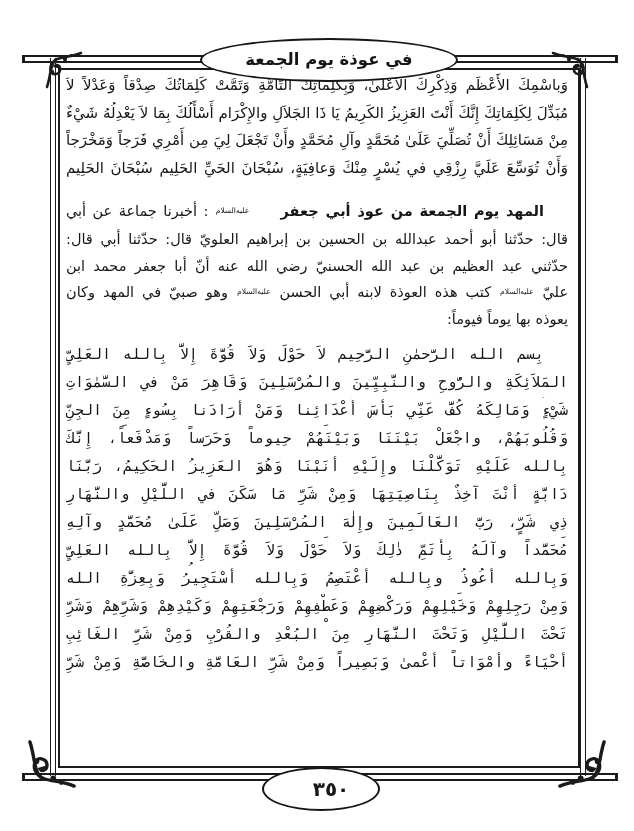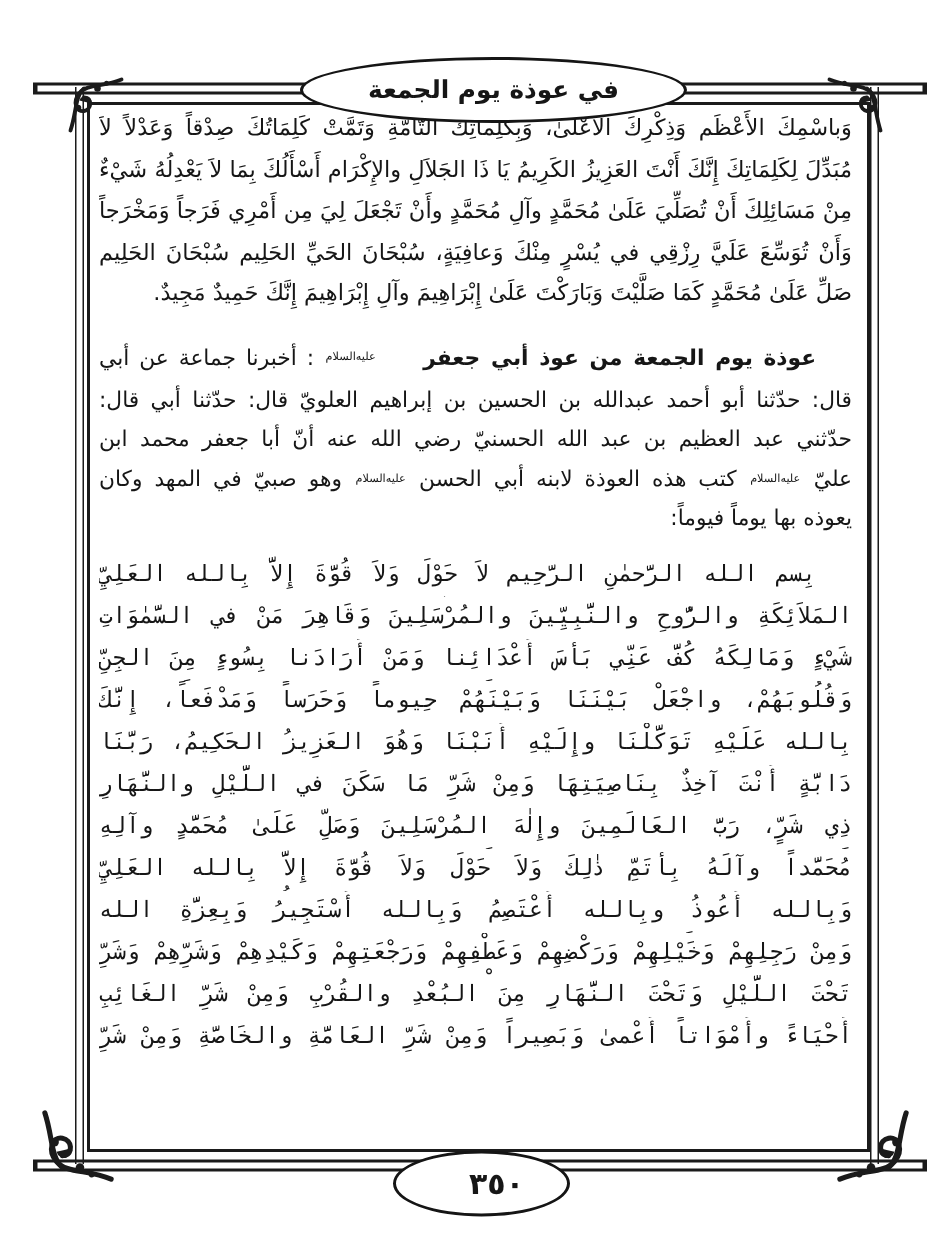--- a/index.html
+++ b/index.html
@@ -90,26 +90,25 @@
     <span>في عوذة يوم الجمعة</span>
   </div>
 
   <div class="content">
 
     <p class="para dua1">
       <span class="line">وَباسْمِكَ الأَعْظَم وَذِكْرِكَ الأَعْلَىٰ، وَبِكَلِماتِكَ التَّامَّةِ وَتَمَّتْ كَلِمَاتُكَ صِدْقاً وَعَدْلاً لاَ</span>
       <span class="line">مُبَدِّلَ لِكَلِمَاتِكَ إِنَّكَ أَنْتَ العَزِيزُ الكَرِيمُ يَا ذَا الجَلاَلِ والإِكْرَام أَسْأَلُكَ بِمَا لاَ يَعْدِلُهُ شَيْءٌ</span>
       <span class="line">مِنْ مَسَائِلِكَ أَنْ تُصَلِّيَ عَلَىٰ مُحَمَّدٍ وآلِ مُحَمَّدٍ وأَنْ تَجْعَلَ لِيَ مِن أَمْرِي فَرَجاً وَمَخْرَجاً</span>
       <span class="line">وَأَنْ تُوَسِّعَ عَلَيَّ رِزْقِي في يُسْرٍ مِنْكَ وَعافِيَةٍ، سُبْحَانَ الحَيِّ الحَلِيم سُبْحَانَ الحَلِيم</span>
-      <span class="line no-just">صَلِّ عَلَىٰ مُحَمَّدٍ كَمَا صَلَّيْتَ وَبَارَكْتَ عَلَىٰ إِبْرَاهِيمَ وآلِ إِبْرَاهِيمَ إِنَّكَ حَمِيدٌ مَجِيدٌ.</span>
     </p>
 
     <p class="para isnad">
       <span class="line indent">
-        <span class="bold">عوذة يوم الجمعة من عوذ أبي جعفر</span>
+        <span class="bold">المهد يوم الجمعة من عوذ أبي جعفر</span>
         <span class="salam">عليه‌السلام</span>
         <span>: أخبرنا جماعة عن أبي المفضّل</span>
       </span>
       <span class="line">قال: حدّثنا أبو أحمد عبدالله بن الحسين بن إبراهيم العلويّ قال: حدّثنا أبي قال:</span>
       <span class="line">حدّثني عبد العظيم بن عبد الله الحسنيّ رضي الله عنه أنّ أبا جعفر محمد ابن</span>
       <span class="line">
         <span>عليّ</span>
         <span class="salam">عليه‌السلام</span>
         <span>كتب هذه العوذة لابنه أبي الحسن</span>
         <span class="salam">عليه‌السلام</span>

